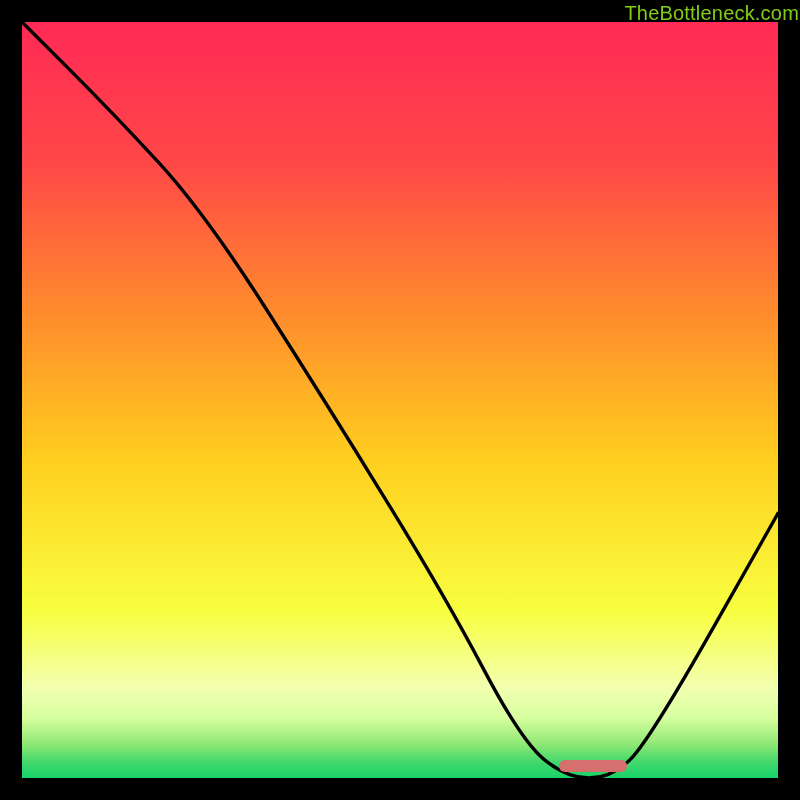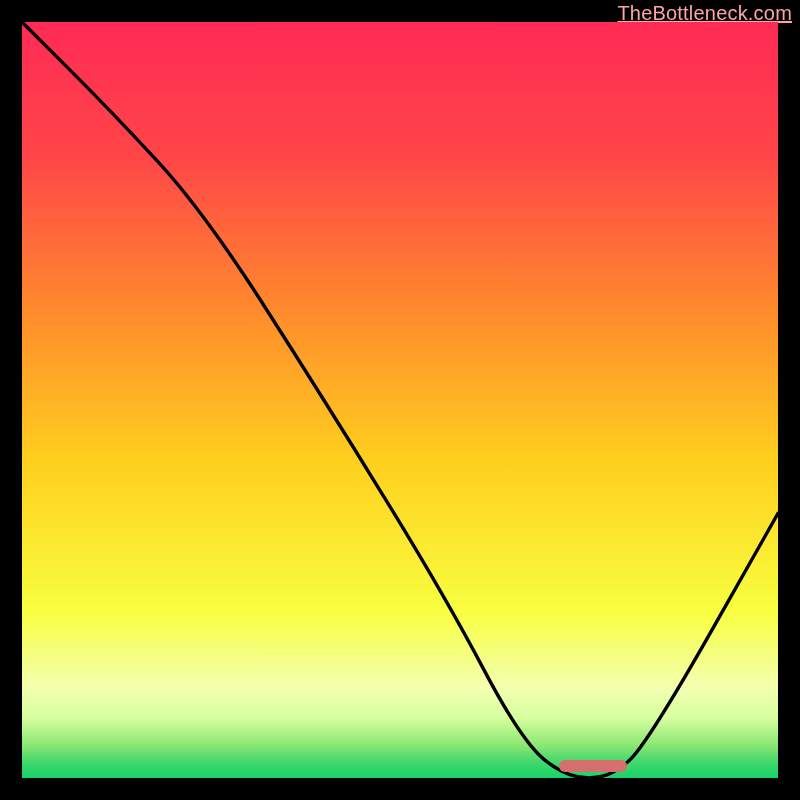--- a/index.html
+++ b/index.html
@@ -28,26 +28,25 @@
     position: absolute;
     inset: 0;
   }
   svg.curve {
     position: absolute;
     inset: 0;
   }
   .watermark {
     position: absolute;
     top: 2px;
-    right: 8px;
-    color: #fca5a5;
+    right: 1px;
+    color: #84cc16;
     font-size: 20px;
     font-weight: 500;
     letter-spacing: 0.2px;
-    text-decoration: underline;
   }
   .marker {
     position: absolute;
     background: #d6706e;
     border-radius: 6px;
   }
 </style>
 </head>
 <body>
 

